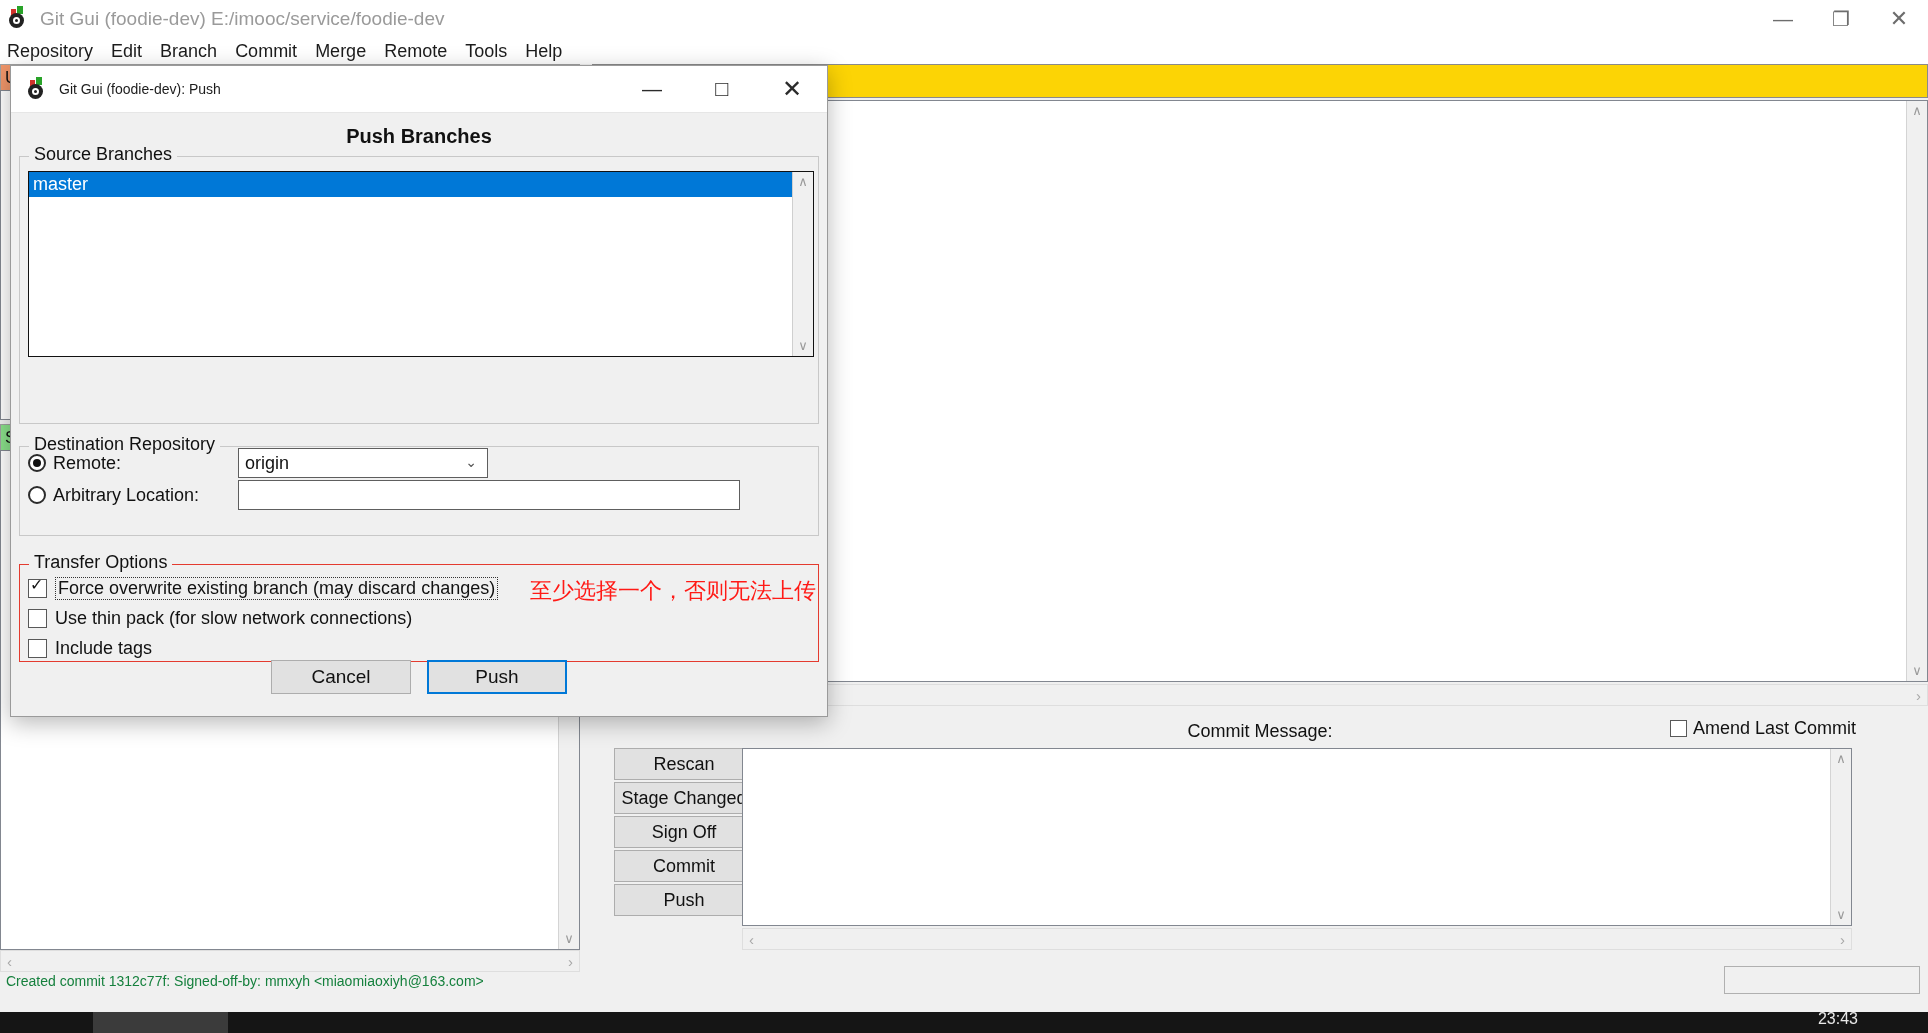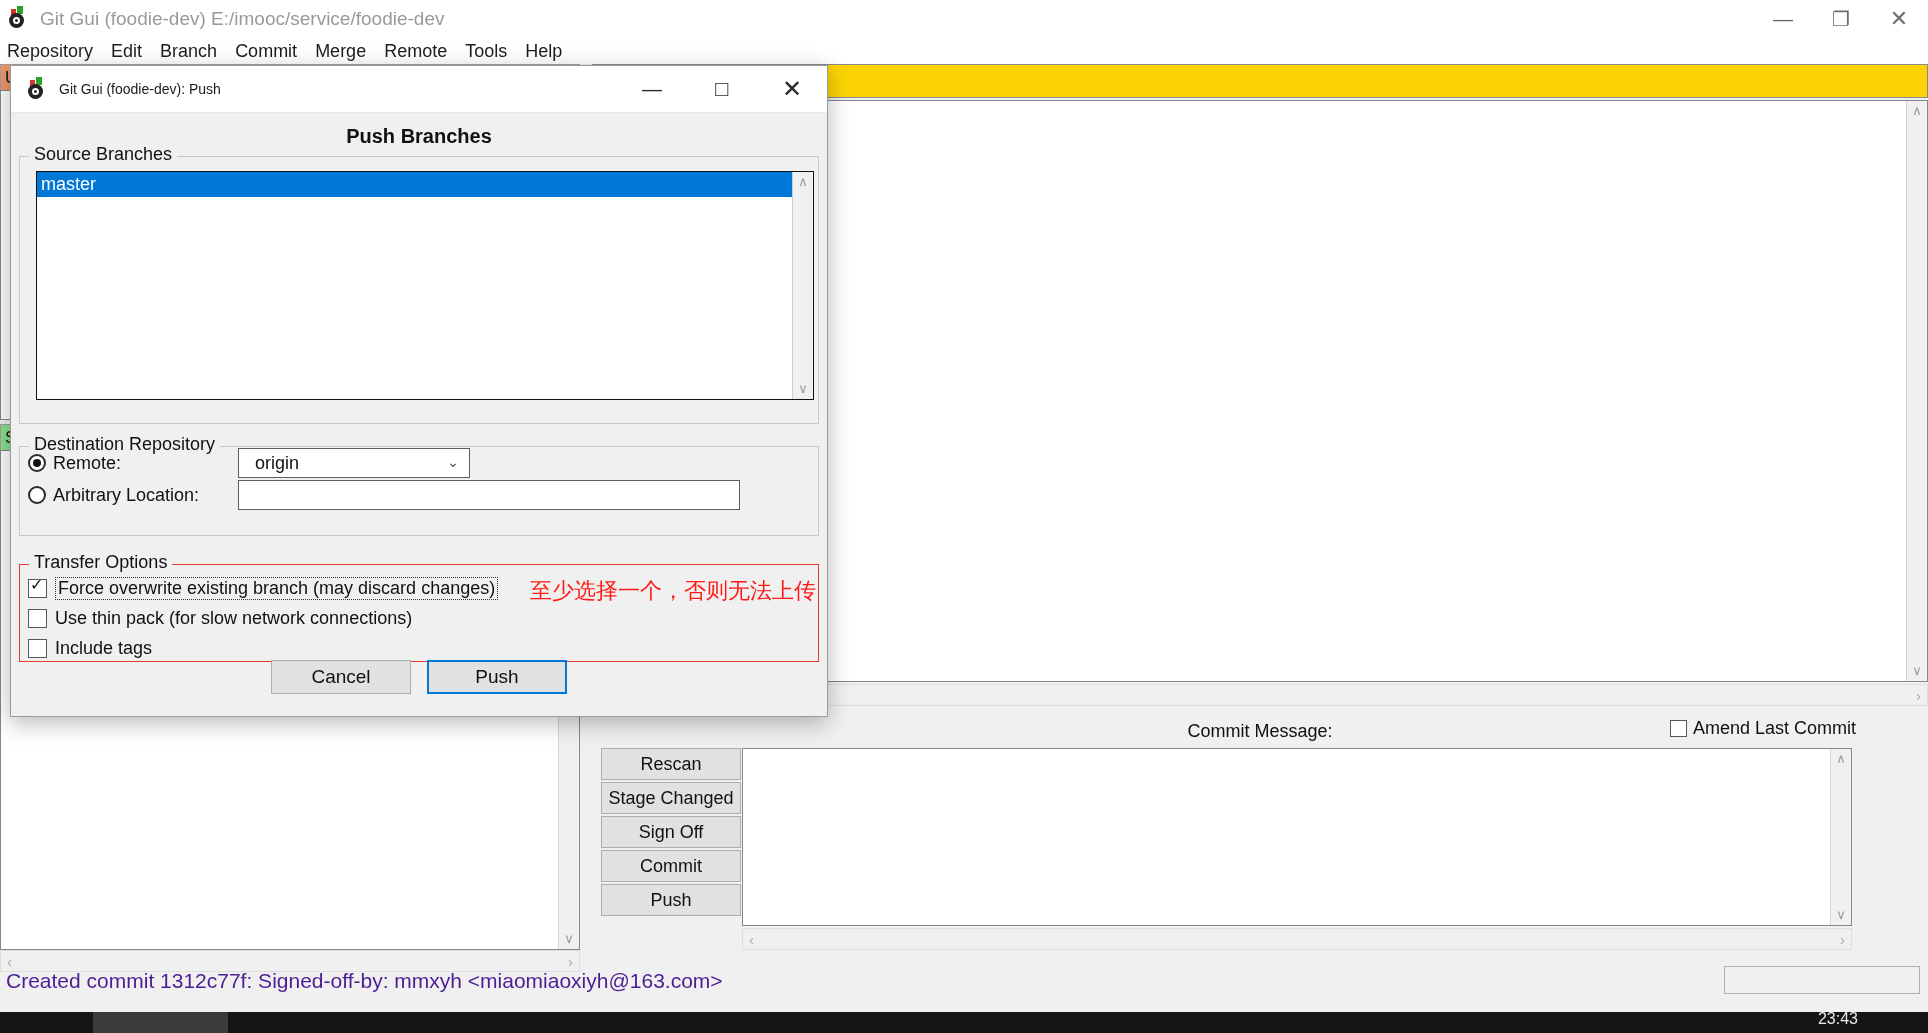--- a/index.html
+++ b/index.html
@@ -112,21 +112,21 @@
   }
   .cb {
     width: 17px; height: 17px; border: 1px solid #585858; background: #fff;
     display: inline-block; box-sizing: border-box; position: relative; flex: none;
   }
   .cb.checked::after {
     content: "✓"; position: absolute; left: 1px; top: -4px;
     font-size: 16px; color: #111; line-height: 17px;
   }
   .btn-col {
-    position: absolute; left: 9px; top: 32px; width: 140px;
+    position: absolute; left: 22px; top: 32px; width: 140px;
     display: flex; flex-direction: column; gap: 2px;
   }
   .gbtn {
     height: 32px; background: #e1e1e1; border: 1px solid #adadad;
     display: flex; align-items: center; justify-content: center;
     font-size: 18px; color: #111; box-sizing: border-box;
   }
   .msg-box {
     position: absolute; left: 150px; top: 32px; width: 1110px; height: 178px;
     background: #ffffff; border: 1px solid #828790; box-sizing: border-box;
@@ -134,21 +134,21 @@
   .msg-hscroll {
     position: absolute; left: 150px; top: 212px; width: 1110px; height: 22px;
     background: #f0f0f0; border: 1px solid #dedede; box-sizing: border-box;
     display: flex; align-items: center; justify-content: space-between;
     padding: 0 6px; color: #a8a8a8; font-size: 15px;
   }
 
   .statusbar {
     position: absolute; left: 0; top: 896px; width: 1928px; height: 42px;
     display: flex; align-items: center; padding-left: 6px;
-    font-size: 21px; color: #4c1d95; box-sizing: border-box;
+    font-size: 14px; color: #15803d; box-sizing: border-box;
   }
   .status-right-box {
     position: absolute; right: 8px; top: 6px; width: 196px; height: 28px;
     background: #f0f0f0; border: 1px solid #b0b0b0; box-sizing: border-box;
   }
 
   
   .taskbar {
     position: absolute; left: 0; bottom: 0; width: 1928px; height: 21px;
     background: #151515;
@@ -207,23 +207,23 @@
   .radio {
     width: 18px; height: 18px; border-radius: 50%; border: 2px solid #2b2b2b;
     background: #fff; box-sizing: border-box; position: relative; flex: none; margin-right: 7px;
   }
   .radio.sel::after {
     content: ""; position: absolute; left: 3px; top: 3px; width: 8px; height: 8px;
     border-radius: 50%; background: #111;
   }
   .radio-label { font-size: 18px; color: #111; width: 185px; }
   .combo {
-    width: 232px; height: 30px; background: #ffffff; border: 1px solid #5e5e5e;
+    width: 250px; height: 30px; background: #ffffff; border: 1px solid #5e5e5e;
     box-sizing: border-box; display: flex; align-items: center;
-    padding-left: 16px; font-size: 18px; color: #111; position: relative;
+    padding-left: 6px; font-size: 18px; color: #111; position: relative;
   }
   .combo-arrow { position: absolute; right: 10px; top: 5px; color: #555; font-size: 14px; }
   .text-input {
     width: 502px; height: 30px; background: #ffffff; border: 1px solid #5e5e5e;
     box-sizing: border-box;
   }
   .xfer-group {
     margin-top: 28px; height: 98px; border: 1px solid #e43b2f;
   }
   .xfer-label { color: #111; }
@@ -379,21 +379,21 @@
         <div class="dlg-wbtn" style="font-size:20px;">—</div>
         <div class="dlg-wbtn" style="font-size:22px;">□</div>
         <div class="dlg-wbtn" style="font-size:24px;">✕</div>
       </div>
     </div>
 
     <div class="dlg-heading">Push Branches</div>
 
     <div class="group" style="height:268px;">
       <span class="group-label">Source Branches</span>
-      <div class="branch-list" style="margin:14px 4px 4px 16px; height:229px;">
+      <div class="branch-list" style="margin:14px 4px 4px 8px; height:186px;">
         <div class="branch-item">master</div>
         <div class="branch-vscroll">
           <span class="scroll-arrow">∧</span>
           <span class="scroll-arrow">∨</span>
         </div>
       </div>
     </div>
 
     <div class="group dest-group">
       <span class="group-label">Destination Repository</span>

